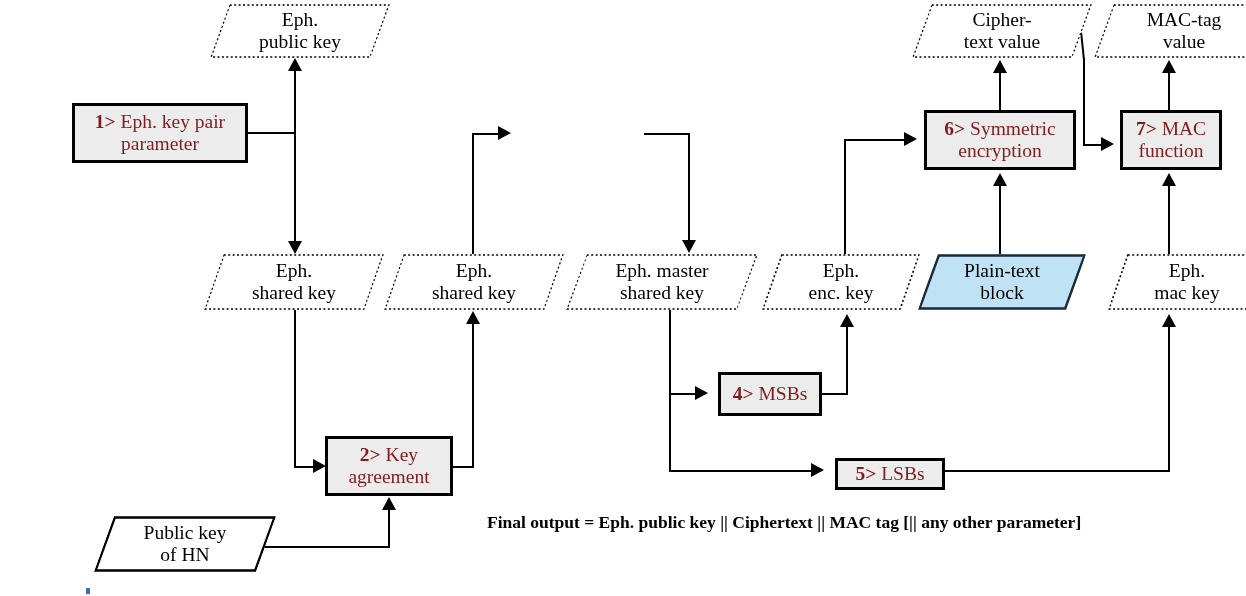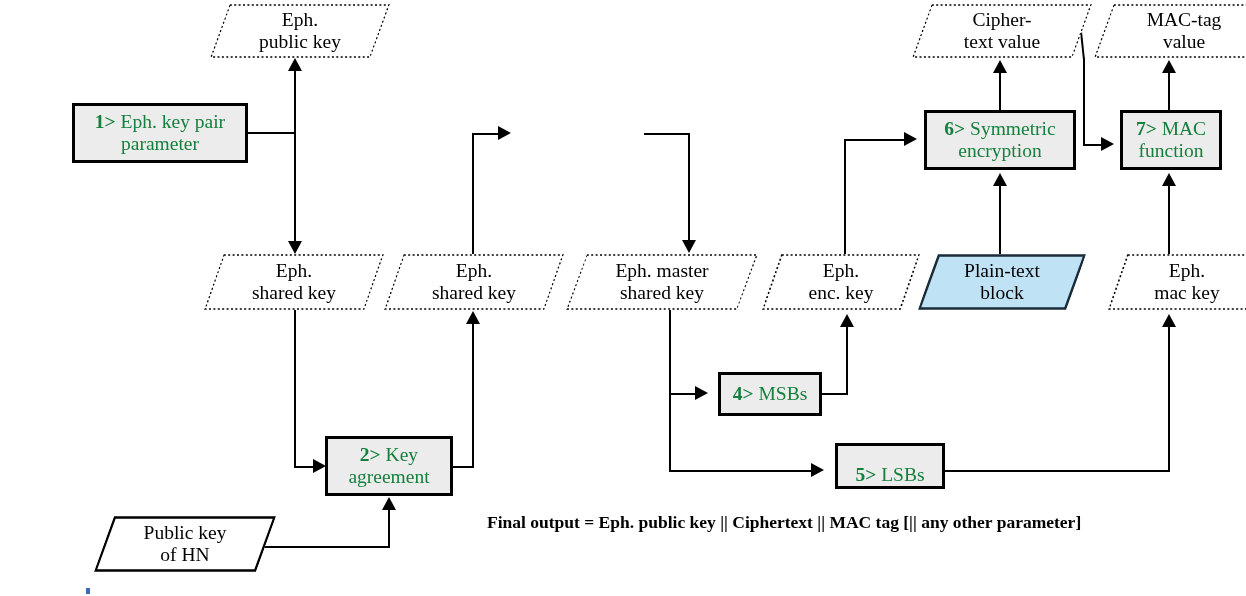--- a/index.html
+++ b/index.html
@@ -24,21 +24,21 @@
     position: absolute;
     box-sizing: border-box;
     background: #ececec;
     border: 3px solid #000000;
     display: flex;
     align-items: center;
     justify-content: center;
     text-align: center;
     line-height: 1.12;
     font-size: 19.5px;
-    color: #15803d;
+    color: #7f1d1d;
     z-index: 6;
   }
   .pbox .num { font-weight: bold; }
   
   .para {
     position: absolute;
     box-sizing: border-box;
     display: flex;
     align-items: center;
     justify-content: center;
@@ -227,21 +227,21 @@
     </div>
   </div>
 
   <div class="pbox" style="left:686px; top:372px; width:104px; height:44px;">
     <div>
       <span class="num">4&gt;</span>
       <span>MSBs</span>
     </div>
   </div>
 
-  <div class="pbox" style="left:803px; top:443px; width:110px; height:46px;align-items:flex-end;">
+  <div class="pbox" style="left:803px; top:458px; width:110px; height:32px;">
     <div>
       <span class="num">5&gt;</span>
       <span>LSBs</span>
     </div>
   </div>
 
   <div class="pbox" style="left:293px; top:436px; width:128px; height:60px;">
     <div>
       <span class="num">2&gt;</span>
       <span>Key</span><br>

